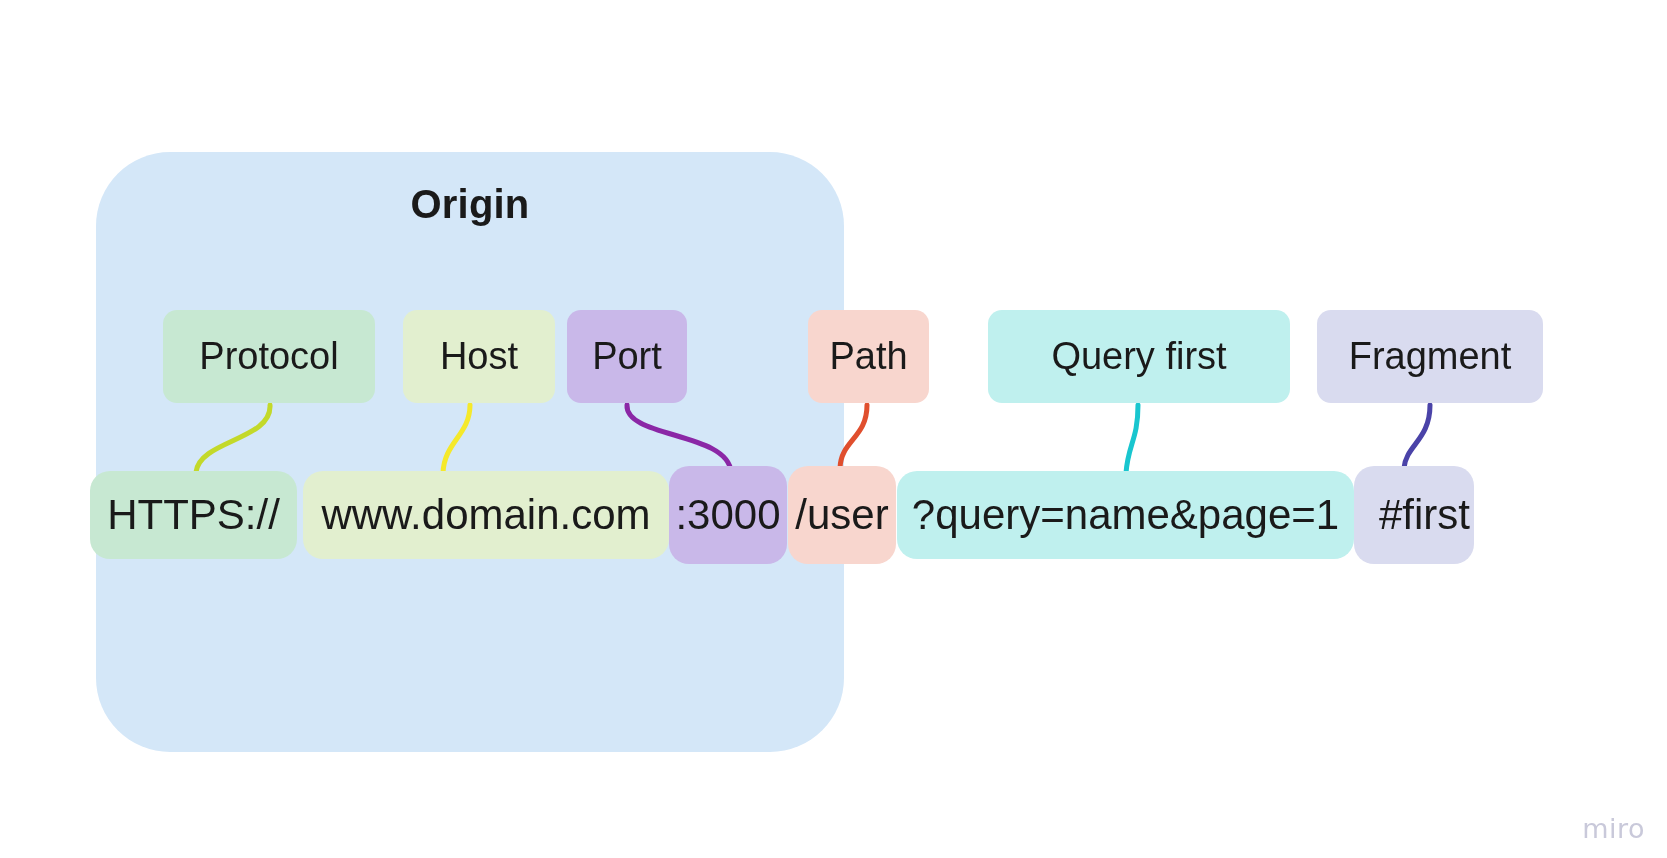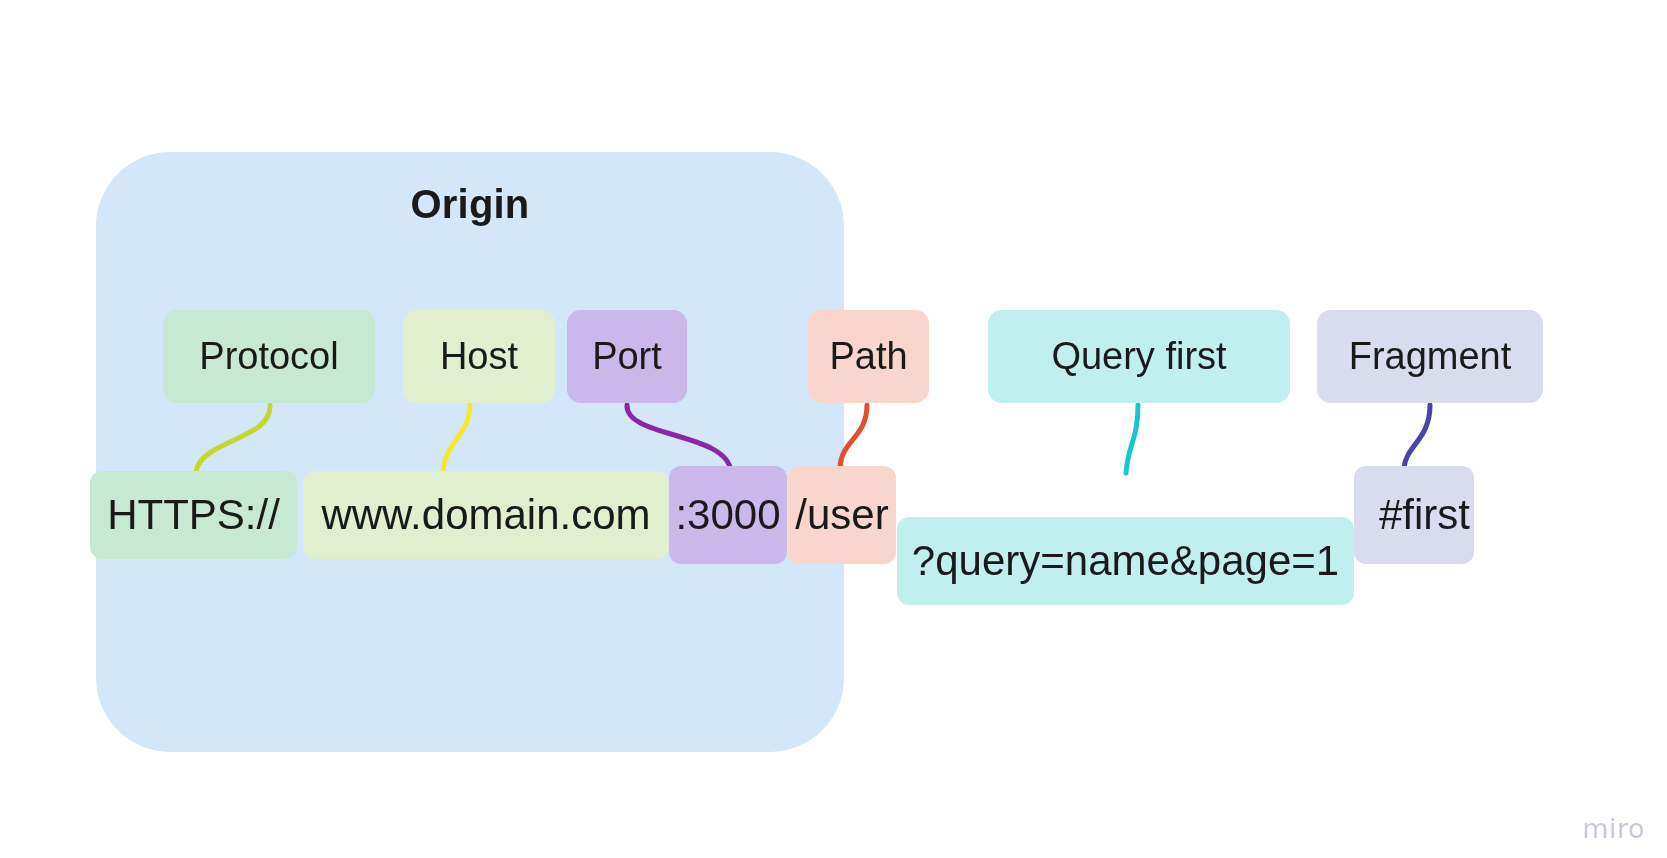--- a/index.html
+++ b/index.html
@@ -55,21 +55,21 @@
     white-space: nowrap;
     box-sizing: border-box;
   }
 
   
   .url-seg {
     position: absolute;
     display: flex;
     align-items: center;
     justify-content: center;
-    border-radius: 12px;
+    border-radius: 20px;
     font-size: 42px;
     color: #1a1a1a;
     white-space: nowrap;
     box-sizing: border-box;
   }
 
   
   .connectors {
     position: absolute;
     left: 0;
@@ -116,19 +116,19 @@
       <div class="chip" style="left: 808px; top: 310px; width: 121px; height: 93px; background: rgb(248, 214, 206);">Path</div>
       <div class="chip" style="left: 988px; top: 310px; width: 302px; height: 93px; background: rgb(191, 240, 238);">Query first</div>
       <div class="chip" style="left: 1317px; top: 310px; width: 226px; height: 93px; background: rgb(217, 219, 239);">Fragment</div>
     </div>
 
   <div id="url-segments">
       <div class="url-seg" style="left: 90px; top: 471px; width: 207px; height: 88px; background: rgb(199, 232, 210);">HTTPS://</div>
       <div class="url-seg" style="left: 303px; top: 471px; width: 366px; height: 88px; background: rgb(226, 239, 207);">www.domain.com</div>
       <div class="url-seg" style="left: 669px; top: 466px; width: 118px; height: 98px; background: rgb(201, 184, 233);">:3000</div>
       <div class="url-seg" style="left: 788px; top: 466px; width: 108px; height: 98px; background: rgb(248, 214, 206);">/user</div>
-      <div class="url-seg" style="left: 897px; top: 471px; width: 457px; height: 88px; background: rgb(191, 240, 238); margin-top: 46px;">?query=name&amp;page=1</div>
+      <div class="url-seg" style="left: 897px; top: 471px; width: 457px; height: 88px; background: rgb(191, 240, 238);">?query=name&amp;page=1</div>
       <div class="url-seg" style="left: 1354px; top: 466px; width: 120px; height: 98px; background: rgb(217, 219, 239); padding-left: 21px;">#first</div>
     </div>
 
   <div class="watermark">miro</div>
 
 </div>
 
 </body></html>

